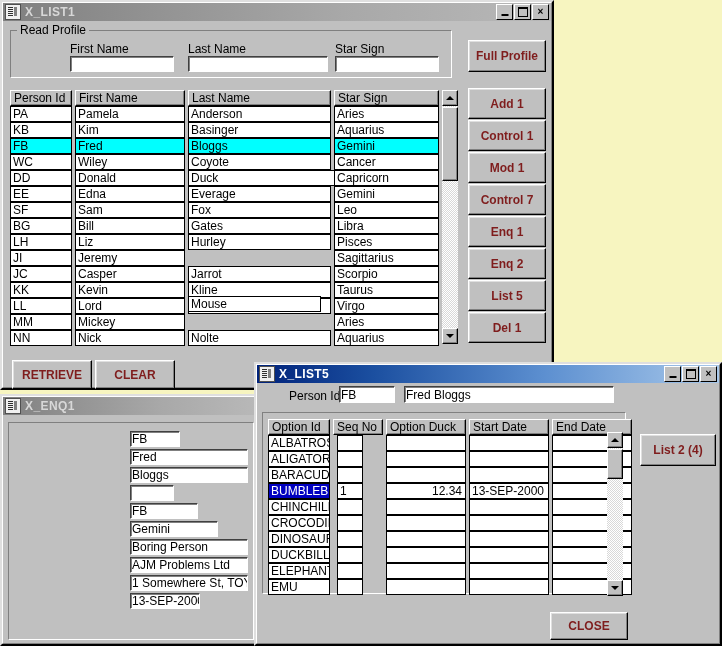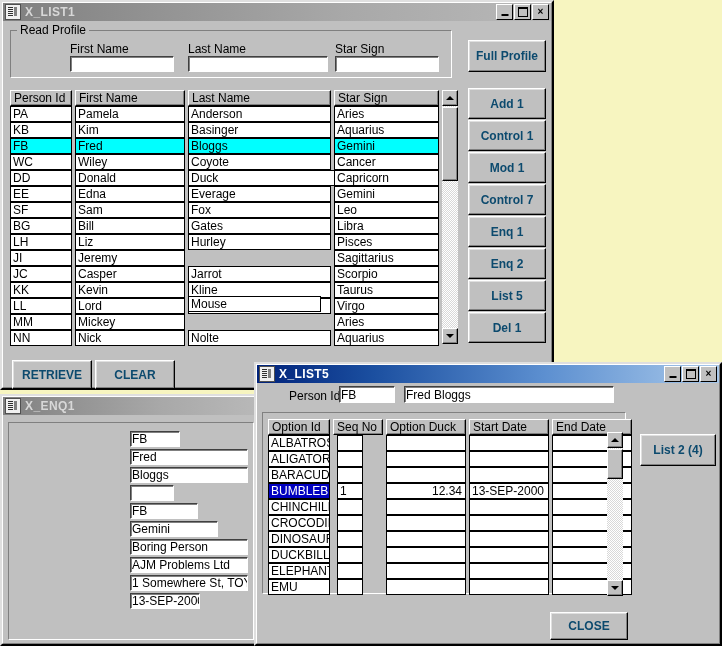--- a/index.html
+++ b/index.html
@@ -31,21 +31,21 @@
   .winicon:after{content:"";position:absolute;left:8px;top:2px;width:3px;height:9px;background:#808080;}
   .tbtns{margin-left:auto;display:flex;gap:1px;}
   .tb{width:15px;height:14px;background:#c0c0c0;position:relative;
       border-top:1px solid #fff;border-left:1px solid #fff;border-right:1px solid #000;border-bottom:1px solid #000;}
   .tb i{position:absolute;left:50%;top:50%;transform:translate(-50%,-50%);font-style:normal;
         font-size:10px;font-weight:bold;line-height:1;color:#000;font-family:"Liberation Sans",sans-serif;}
   .tb.min i{width:7px;height:2px;background:#000;transform:translate(-50%,2px);}
   .tb.max i{width:8px;height:7px;border:1px solid #000;border-top-width:2px;background:transparent;transform:translate(-50%,-50%);}
 
   
-  .btn{background:#c0c0c0;text-align:center;font-weight:bold;font-size:12px;color:#0c4a6e;
+  .btn{background:#c0c0c0;text-align:center;font-weight:bold;font-size:12px;color:#7f1d1d;
        display:flex;align-items:center;justify-content:center;box-sizing:border-box;
        border-top:1px solid #fff;border-left:1px solid #fff;border-right:1px solid #000;border-bottom:1px solid #000;
        box-shadow:inset -1px -1px 0 #808080, inset 1px 1px 0 #dfdfdf;cursor:default;}
   .tf{background:#fff;box-sizing:border-box;font-size:12px;padding:0 1px;overflow:hidden;white-space:nowrap;
       display:flex;align-items:center;
       border-top:1px solid #404040;border-left:1px solid #404040;border-right:1px solid #fff;border-bottom:1px solid #fff;
       box-shadow:inset 1px 1px 0 #808080;}
   .lbl{font-size:12px;color:#000;white-space:nowrap;}
 
   

